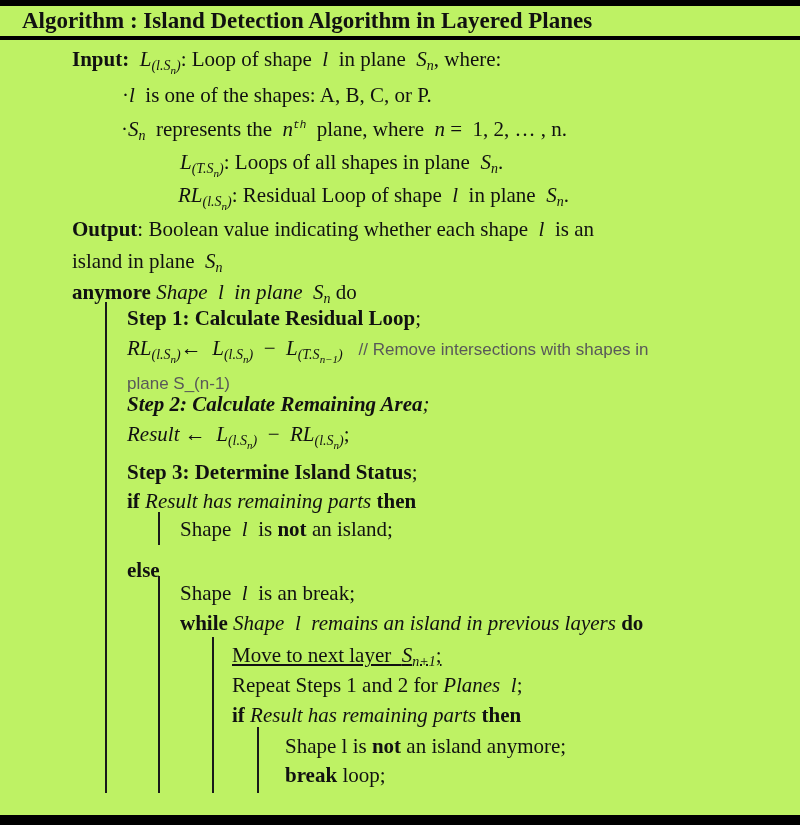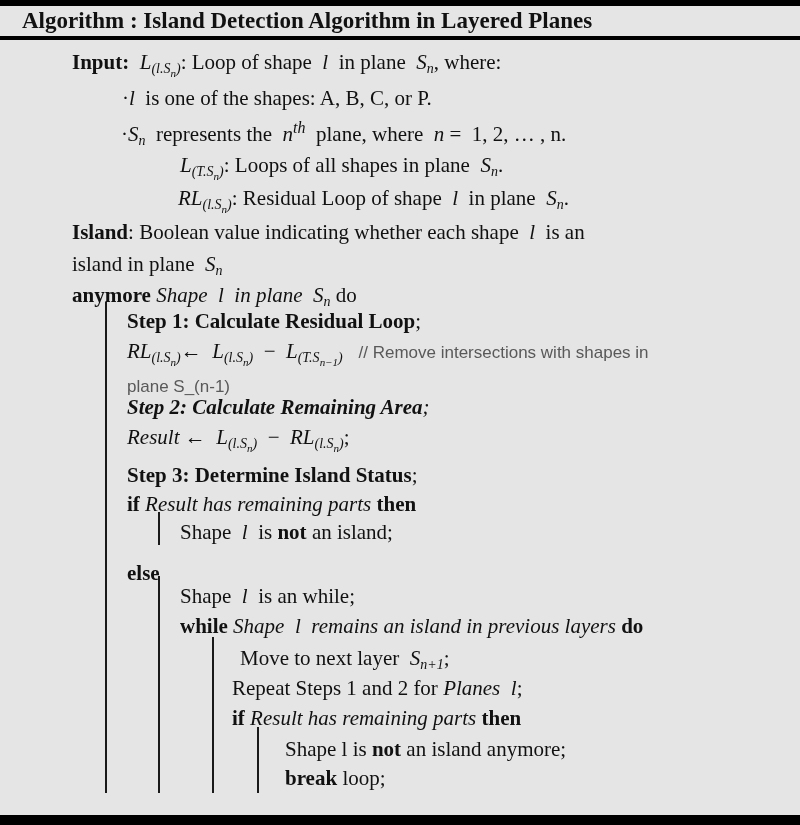--- a/index.html
+++ b/index.html
@@ -1,50 +1,50 @@
 <!DOCTYPE html>
 <html><head>
 <meta charset="utf-8">
 <style>
   html, body { margin: 0; padding: 0; background: #ffffff; }
   #algorithm-box {
     position: relative;
     width: 800px;
     height: 825px;
-    background: #e5e5e5;
+    background: #bef264;
     color: #111111;
     font-family: "Liberation Serif", serif;
     overflow: hidden;
   }
   .hrule { position: absolute; left: 0; width: 800px; background: #000000; }
   .vrule { position: absolute; width: 2px; background: #1a1a1a; }
   #algo-title {
     position: absolute;
     left: 22px;
     top: 8px;
     font-size: 23px;
     font-weight: bold;
     white-space: pre;
   }
   .algo-line {
     position: absolute;
     font-size: 21px;
-    line-height: 30px;
+    line-height: 24px;
     white-space: pre;
   }
   .seg-b { font-weight: bold; }
   .seg-i { font-style: italic; }
   .seg-c {
     font-family: "Liberation Sans", sans-serif;
     font-size: 17px;
     color: #595959;
   }
   .v-sub    { font-size: 14px; vertical-align: -4px; }
   .v-subsub { font-size: 11px; vertical-align: -8px; }
-  .v-sup    { font-size: 16px; vertical-align: 8px;  }
+  .v-sup    { font-size: 11px; vertical-align: 8px; font-family: Liberation Mono, monospace;  }
 </style>
 </head>
 <body>
 
 <div id="algorithm-box">
   <div id="algo-title">Algorithm : Island Detection Algorithm in Layered Planes</div>
   <div id="algo-rules">
       <div class="hrule" style="top: 0px; height: 6px;"></div>
       <div class="hrule" style="top: 36px; height: 4px;"></div>
       <div class="hrule" style="top: 815px; height: 10px;"></div>
@@ -53,33 +53,33 @@
       <div class="vrule" style="left: 158px; top: 576px; height: 217px;"></div>
       <div class="vrule" style="left: 212px; top: 637px; height: 156px;"></div>
       <div class="vrule" style="left: 257px; top: 727px; height: 66px;"></div>
     </div>
   <div id="algo-body">
       <div class="algo-line" style="left: 72px; top: 47px;"><span class="seg-b">Input:  </span><span class="seg-i">L</span><span class="seg-i v-sub">(l.S</span><span class="seg-i v-subsub">n</span><span class="seg-i v-sub">)</span><span>: Loop of shape  </span><span class="seg-i">l</span><span>  in plane  </span><span class="seg-i">S</span><span class="seg-i v-sub">n</span><span>, where:</span></div>
       <div class="algo-line" style="left: 122px; top: 83px;"><span>·</span><span class="seg-i">l</span><span>  is one of the shapes: A, B, C, or P.</span></div>
       <div class="algo-line" style="left: 121px; top: 113px;"><span>·</span><span class="seg-i">S</span><span class="seg-i v-sub">n</span><span>  represents the  </span><span class="seg-i">n</span><span class="seg-i v-sup">th</span><span>  plane, where  </span><span class="seg-i">n</span><span> =  1, 2, … , n.</span></div>
       <div class="algo-line" style="left: 180px; top: 150px;"><span class="seg-i">L</span><span class="seg-i v-sub">(T.S</span><span class="seg-i v-subsub">n</span><span class="seg-i v-sub">)</span><span>: Loops of all shapes in plane  </span><span class="seg-i">S</span><span class="seg-i v-sub">n</span><span>.</span></div>
       <div class="algo-line" style="left: 178px; top: 183px;"><span class="seg-i">RL</span><span class="seg-i v-sub">(l.S</span><span class="seg-i v-subsub">n</span><span class="seg-i v-sub">)</span><span>: Residual Loop of shape  </span><span class="seg-i">l</span><span>  in plane  </span><span class="seg-i">S</span><span class="seg-i v-sub">n</span><span>.</span></div>
-      <div class="algo-line" style="left: 72px; top: 217px;"><span class="seg-b">Island</span><span>: Boolean value indicating whether each shape  </span><span class="seg-i">l</span><span>  is an</span></div>
+      <div class="algo-line" style="left: 72px; top: 217px;"><span class="seg-b">Output</span><span>: Boolean value indicating whether each shape  </span><span class="seg-i">l</span><span>  is an</span></div>
       <div class="algo-line" style="left: 72px; top: 249px;"><span>island in plane  </span><span class="seg-i">S</span><span class="seg-i v-sub">n</span></div>
       <div class="algo-line" style="left: 72px; top: 280px;"><span class="seg-b">anymore </span><span class="seg-i">Shape  l  in plane  S</span><span class="seg-i v-sub">n</span><span> do</span></div>
       <div class="algo-line" style="left: 127px; top: 306px;"><span class="seg-b">Step 1: Calculate Residual Loop</span><span>;</span></div>
       <div class="algo-line" style="left: 127px; top: 336px;"><span class="seg-i">RL</span><span class="seg-i v-sub">(l.S</span><span class="seg-i v-subsub">n</span><span class="seg-i v-sub">)</span><span>←  </span><span class="seg-i">L</span><span class="seg-i v-sub">(l.S</span><span class="seg-i v-subsub">n</span><span class="seg-i v-sub">)</span><span>  −  </span><span class="seg-i">L</span><span class="seg-i v-sub">(T.S</span><span class="seg-i v-subsub">n−1</span><span class="seg-i v-sub">)</span><span>   </span><span class="seg-c">// Remove intersections with shapes in</span></div>
       <div class="algo-line" style="left: 127px; top: 370px;"><span class="seg-c">plane S_(n-1)</span></div>
       <div class="algo-line" style="left: 127px; top: 392px; font-style: italic;"><span class="seg-b">Step 2: Calculate Remaining Area</span><span>;</span></div>
       <div class="algo-line" style="left: 127px; top: 422px;"><span class="seg-i">Result</span><span> ←  </span><span class="seg-i">L</span><span class="seg-i v-sub">(l.S</span><span class="seg-i v-subsub">n</span><span class="seg-i v-sub">)</span><span>  −  </span><span class="seg-i">RL</span><span class="seg-i v-sub">(l.S</span><span class="seg-i v-subsub">n</span><span class="seg-i v-sub">)</span><span>;</span></div>
       <div class="algo-line" style="left: 127px; top: 460px;"><span class="seg-b">Step 3: Determine Island Status</span><span>;</span></div>
       <div class="algo-line" style="left: 127px; top: 489px;"><span class="seg-b">if </span><span class="seg-i">Result has remaining parts</span><span> </span><span class="seg-b">then</span></div>
       <div class="algo-line" style="left: 180px; top: 517px;"><span>Shape  </span><span class="seg-i">l</span><span>  is </span><span class="seg-b">not</span><span> an island;</span></div>
       <div class="algo-line" style="left: 127px; top: 558px;"><span class="seg-b">else</span></div>
-      <div class="algo-line" style="left: 180px; top: 581px;"><span>Shape  </span><span class="seg-i">l</span><span>  is an while;</span></div>
+      <div class="algo-line" style="left: 180px; top: 581px;"><span>Shape  </span><span class="seg-i">l</span><span>  is an break;</span></div>
       <div class="algo-line" style="left: 180px; top: 611px;"><span class="seg-b">while </span><span class="seg-i">Shape  l  remains an island in previous layers</span><span> </span><span class="seg-b">do</span></div>
-      <div class="algo-line" style="left: 240px; top: 643px;"><span>Move to next layer  </span><span class="seg-i">S</span><span class="seg-i v-sub">n+1</span><span>;</span></div>
+      <div class="algo-line" style="left: 232px; top: 643px; text-decoration: underline;"><span>Move to next layer  </span><span class="seg-i">S</span><span class="seg-i v-sub">n+1</span><span>;</span></div>
       <div class="algo-line" style="left: 232px; top: 673px;"><span>Repeat Steps 1 and 2 for </span><span class="seg-i">Planes  l</span><span>;</span></div>
       <div class="algo-line" style="left: 232px; top: 703px;"><span class="seg-b">if </span><span class="seg-i">Result has remaining parts</span><span> </span><span class="seg-b">then</span></div>
       <div class="algo-line" style="left: 285px; top: 734px;"><span>Shape l is </span><span class="seg-b">not</span><span> an island anymore;</span></div>
       <div class="algo-line" style="left: 285px; top: 763px;"><span class="seg-b">break</span><span> loop;</span></div>
     </div>
 </div>
 
 </body></html>

